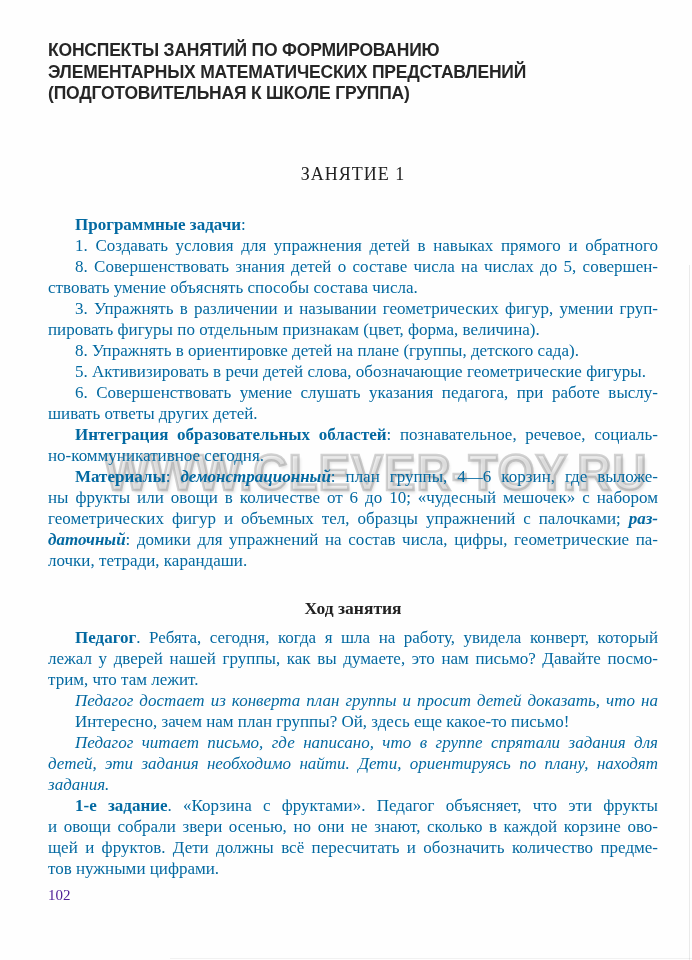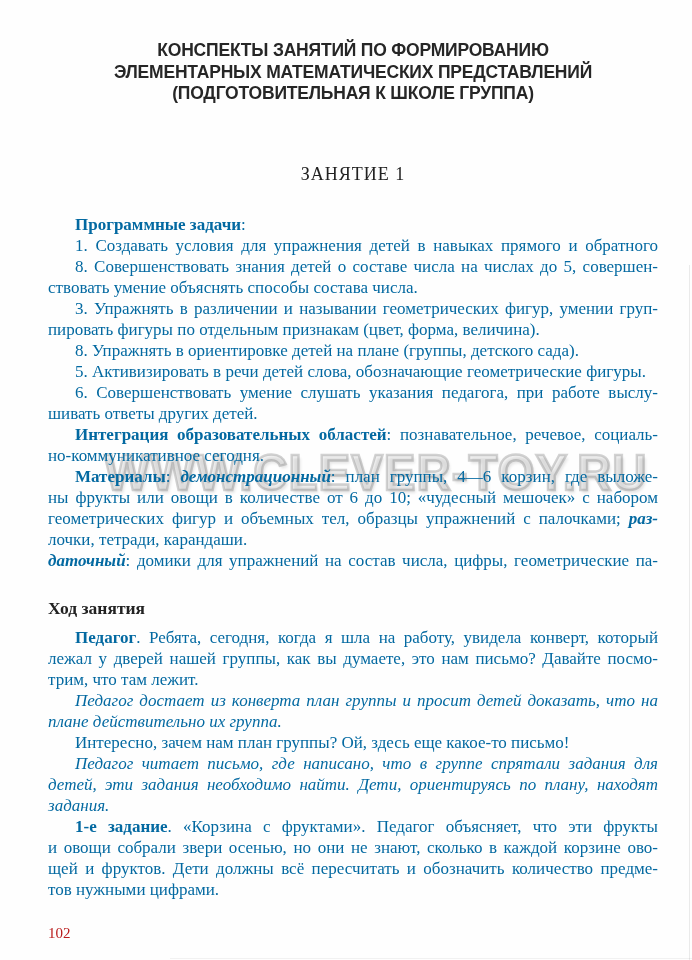--- a/index.html
+++ b/index.html
@@ -50,42 +50,41 @@
     z-index: 0;
     user-select: none;
   }
   .content {
     position: relative;
     z-index: 1;
     padding: 40px 0 0 48px;
     width: 610px;
   }
   .title {
-    text-align: center;
     font-family: "Liberation Sans", sans-serif;
     font-weight: bold;
     font-size: 17.5px;
     line-height: 21.5px;
     letter-spacing: -0.2px;
     color: #262626;
   }
   .h1 {
     margin-top: 58px;
     margin-bottom: 29px;
     text-align: center;
     font-weight: normal;
     font-size: 18px;
     line-height: 22px;
     letter-spacing: 1px;
     color: #222;
   }
   .h2 {
     margin-top: 26px;
     margin-bottom: 8px;
-    text-align: left;
+    text-align: center;
     font-weight: bold;
     font-size: 17.5px;
     line-height: 22px;
     color: #222;
   }
   .ln {
     font-size: 17px;
     line-height: 21px;
     white-space: nowrap;
     color: #0369a1;
@@ -93,24 +92,24 @@
   .j {
     white-space: normal;
     text-align: justify;
     text-align-last: justify;
   }
   .ind { text-indent: 27px; }
   .it { font-style: italic; }
   .b { font-weight: bold; }
   .bi { font-weight: bold; font-style: italic; }
   .pagenum {
-    margin-top: 24px;
+    margin-top: 7px;
     font-size: 15px;
     line-height: 18px;
-    color: #b91c1c;
+    color: #4c1d95;
   }
 </style>
 </head>
 <body>
 
 <div class="page">
 
   <div class="watermark">WWW.CLEVER-TOY.RU</div>
 
   <div class="content">
@@ -139,31 +138,30 @@
 
     <div class="ln j ind">6. Совершенствовать умение слушать указания педагога, при работе выслу-</div>
     <div class="ln">шивать ответы других детей.</div>
 
     <div class="ln j ind"><span class="b">Интеграция образовательных областей</span><span>: познавательное, речевое, социаль-</span></div>
     <div class="ln">но-коммуникативное сегодня.</div>
 
     <div class="ln j ind"><span class="b">Материалы</span><span>: </span><span class="bi">демонстрационный</span><span>: план группы, 4—6 корзин, где выложе-</span></div>
     <div class="ln j">ны фрукты или овощи в количестве от 6 до 10; «чудесный мешочек» с набором</div>
     <div class="ln j"><span>геометрических фигур и объемных тел, образцы упражнений с палочками; </span><span class="bi">раз-</span></div>
+    <div class="ln j"><span class="bi">даточный</span><span>: домики для упражнений на состав числа, цифры, геометрические па-</span></div>
     <div class="ln">лочки, тетради, карандаши.</div>
-    <div class="ln j"><span class="bi">даточный</span><span>: домики для упражнений на состав числа, цифры, геометрические па-</span></div>
 
     <div class="h2">Ход занятия</div>
 
     <div class="ln j ind"><span class="b">Педагог</span><span>. Ребята, сегодня, когда я шла на работу, увидела конверт, который</span></div>
     <div class="ln j">лежал у дверей нашей группы, как вы думаете, это нам письмо? Давайте посмо-</div>
     <div class="ln">трим, что там лежит.</div>
 
     <div class="ln j ind it">Педагог достает из конверта план группы и просит детей доказать, что на</div>
-    <div class="ln it">плане действительно их группа.</div>
 
     <div class="ln ind">Интересно, зачем нам план группы? Ой, здесь еще какое-то письмо!</div>
 
     <div class="ln j ind it">Педагог читает письмо, где написано, что в группе спрятали задания для</div>
     <div class="ln j it">детей, эти задания необходимо найти. Дети, ориентируясь по плану, находят</div>
     <div class="ln it">задания.</div>
 
     <div class="ln j ind"><span class="b">1-е задание</span><span>. «Корзина с фруктами». Педагог объясняет, что эти фрукты</span></div>
     <div class="ln j">и овощи собрали звери осенью, но они не знают, сколько в каждой корзине ово-</div>
     <div class="ln j">щей и фруктов. Дети должны всё пересчитать и обозначить количество предме-</div>

